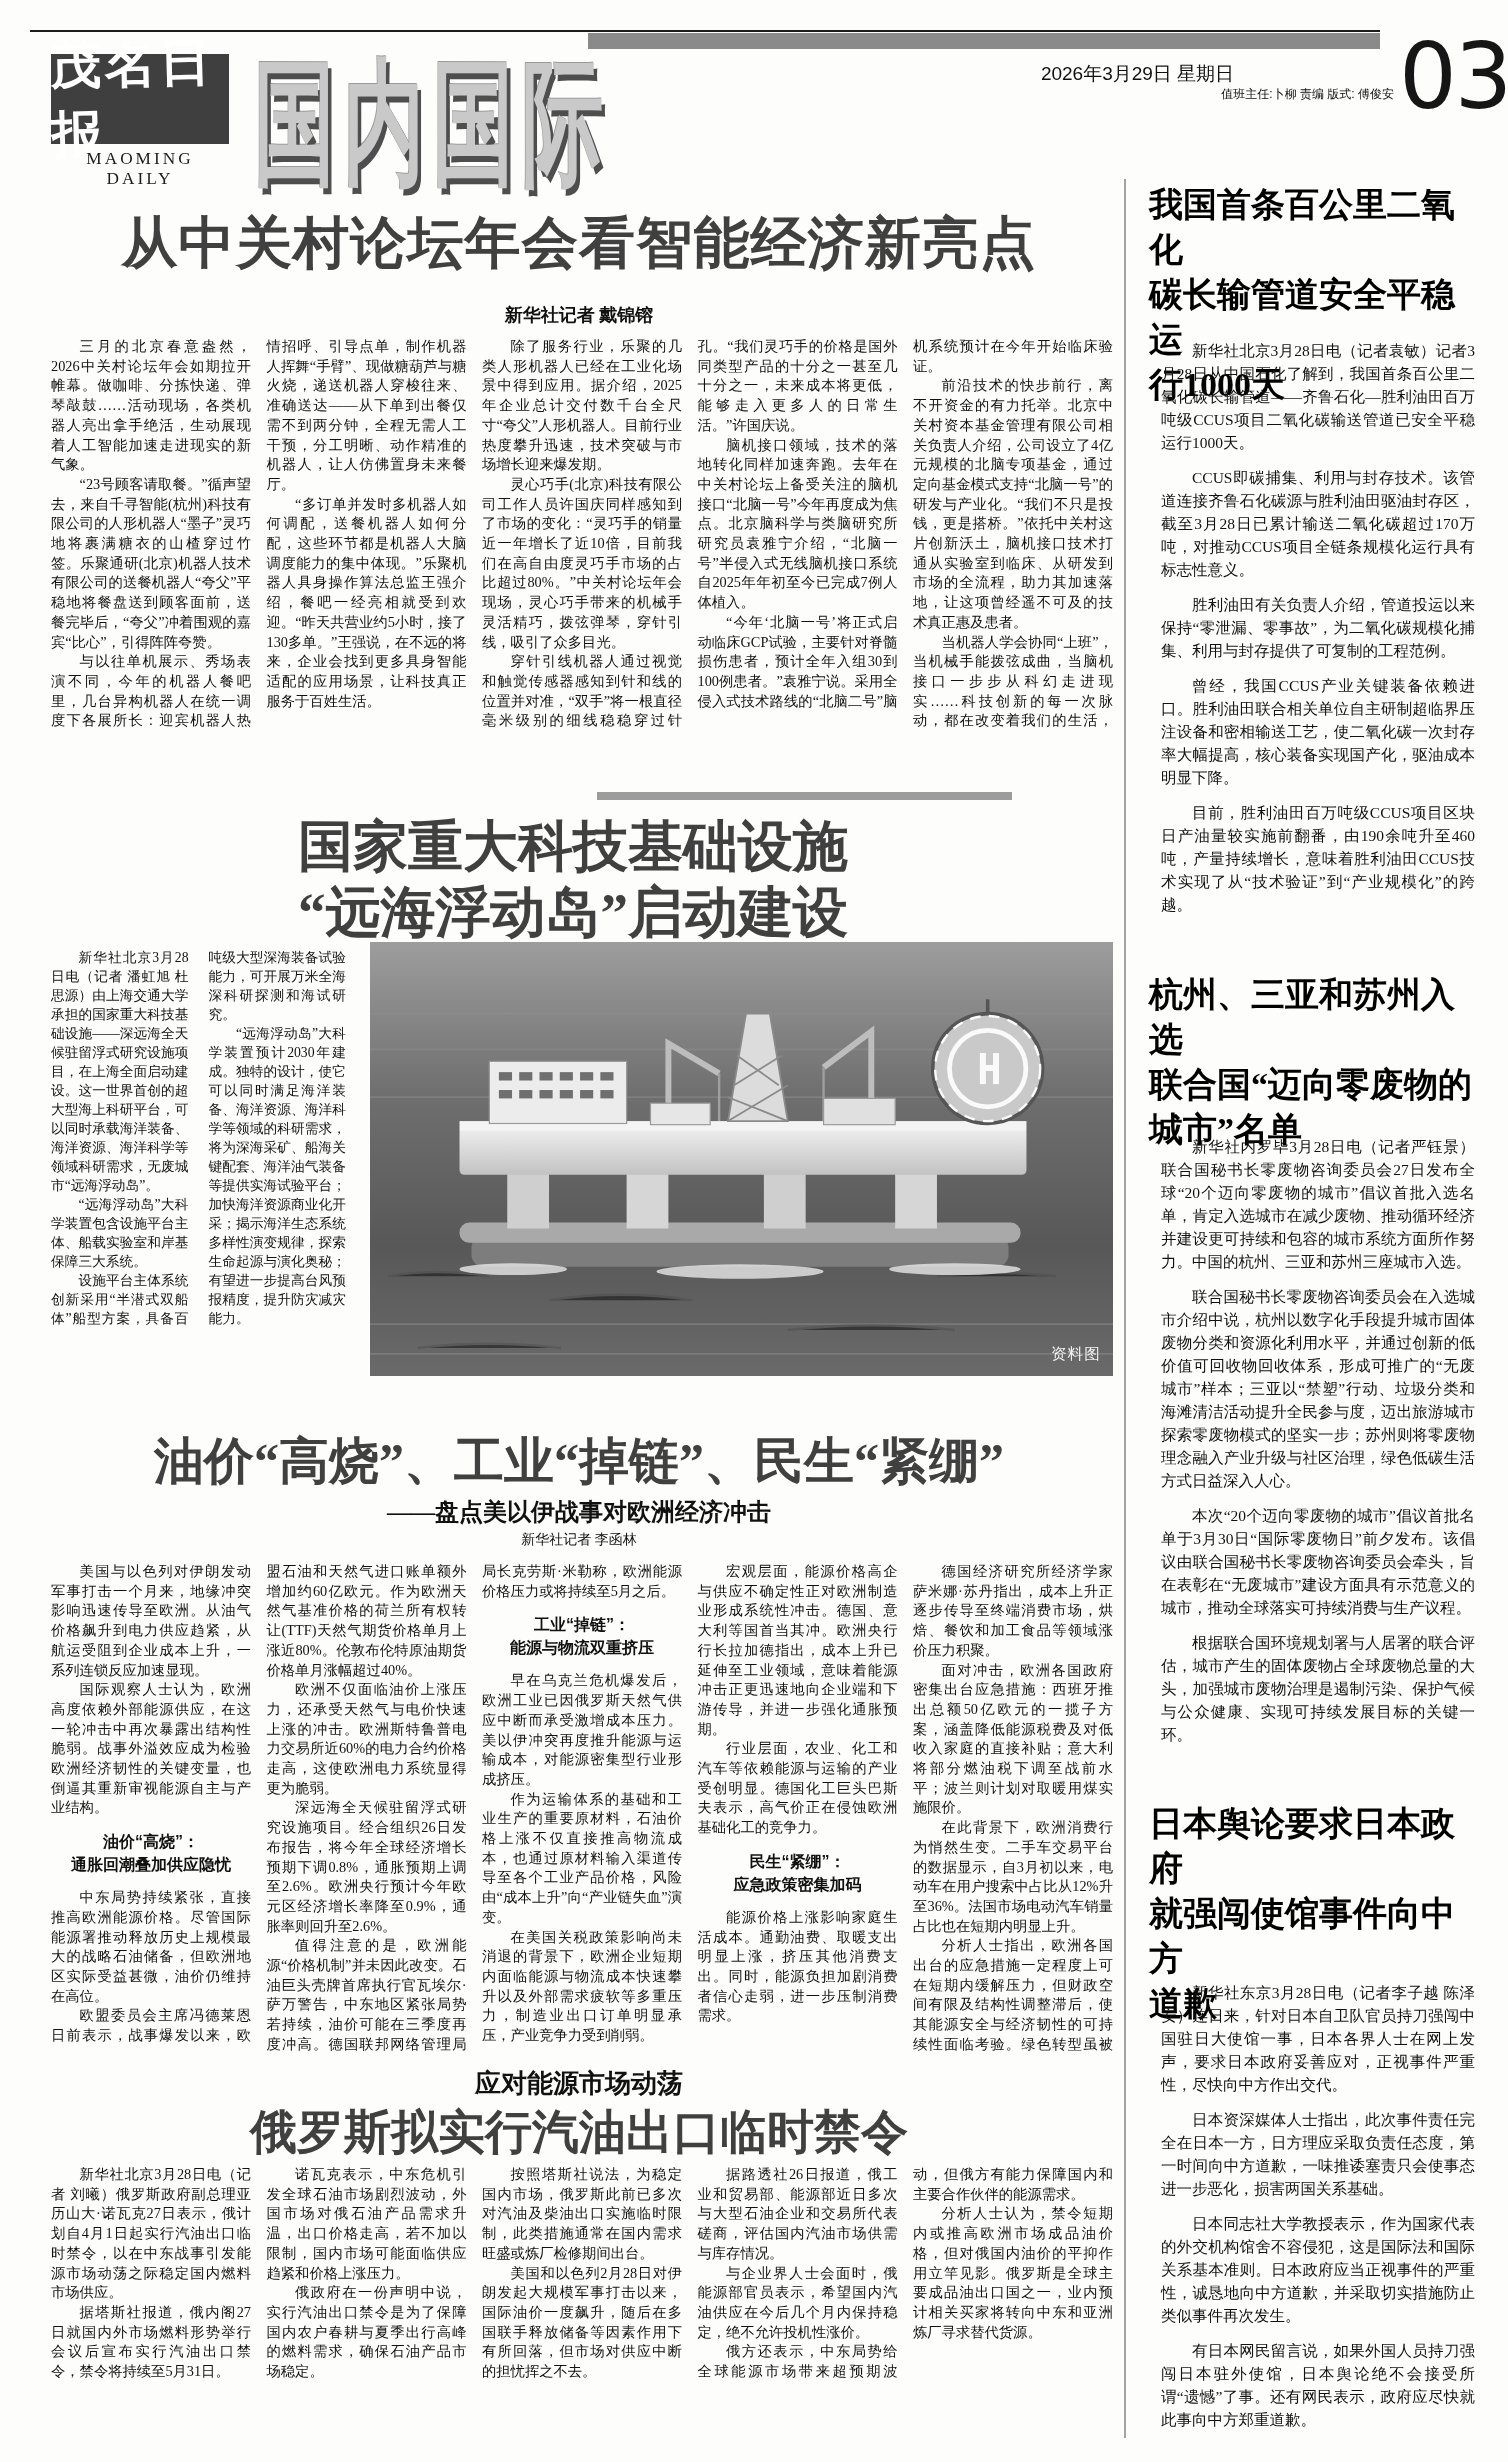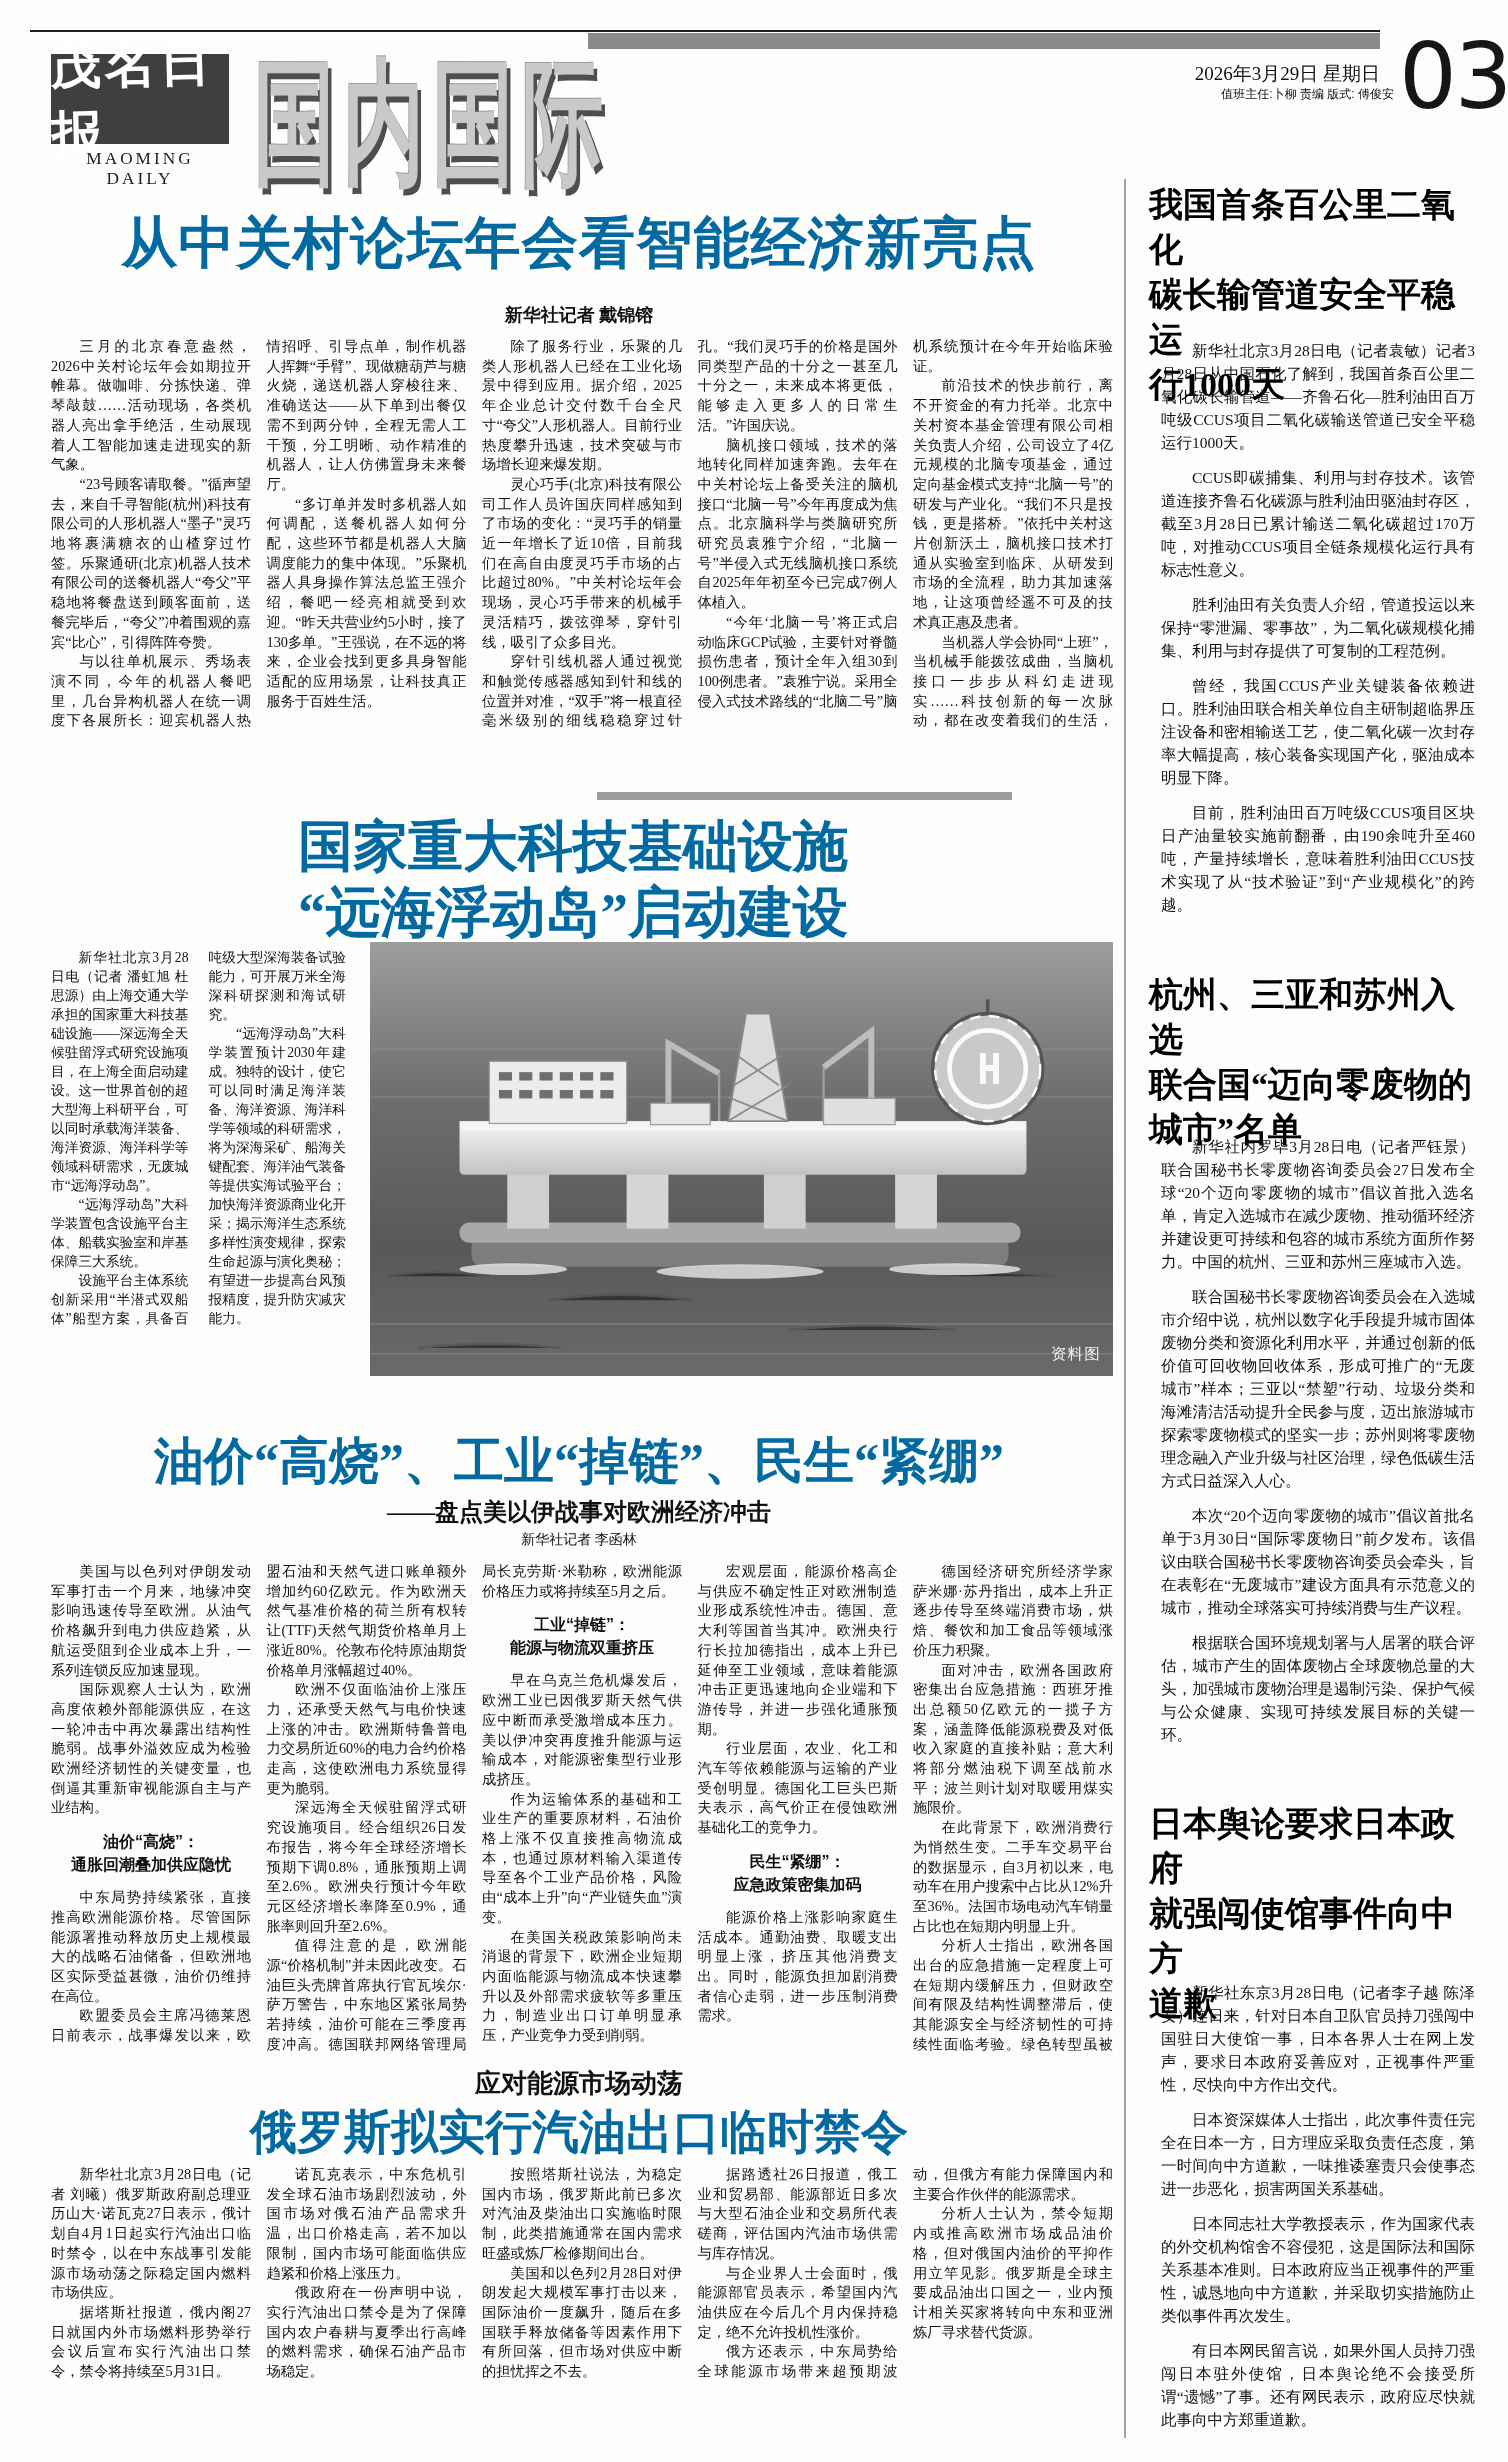--- a/index.html
+++ b/index.html
@@ -14,36 +14,36 @@
             display:flex;align-items:center;justify-content:center;}
   .logo-cn{color:#fff;font-size:51px;font-weight:bold;letter-spacing:3.6px;
            transform:rotate(-1.5deg);font-family:"Liberation Serif",serif;}
   .logo-en{left:51px;top:149px;width:178px;text-align:center;font-size:17.3px;
            letter-spacing:3px;color:#1d1d1d;font-family:"Liberation Serif",serif;}
   .section-title{left:254px;top:57px;font-size:81px;font-weight:bold;line-height:1;
            letter-spacing:8.4px;color:#c9c9c9;white-space:nowrap;
            text-shadow:3.6px 3.6px 0 #4e4e4e,-0.6px -0.6px 0 #9b9b9b;
            transform:scaleY(1.68);transform-origin:top left;
            font-family:"Liberation Serif",serif;}
-  .dateline1{left:895px;top:61px;width:485px;text-align:right;font-size:19px;
-             font-family:Liberation Serif, serif;color:#101010;}
+  .dateline1{left:895px;top:61px;width:485px;text-align:center;font-size:19px;
+             font-family:Liberation Sans, sans-serif;color:#101010;}
   .dateline2{left:850px;top:86px;width:544px;text-align:right;font-size:12px;
              font-family:"Liberation Sans",sans-serif;color:#101010;}
   .page-num{left:1399px;top:24px;font-size:91px;font-weight:500;color:#161616;
             font-family:"DejaVu Sans",sans-serif;letter-spacing:-2.4px;}
 
   .v-sep{left:1124px;top:179px;width:1.8px;height:2259px;background:#a2a2a2;}
 
   
   .body-cols{text-align:justify;}
   .body-cols p.para{margin:0;text-indent:2em;}
   .col-subhead{font-weight:bold;text-align:center;white-space:pre-line;
                margin:12px 0;font-size:16px;line-height:23px;
                font-family:Liberation Sans, sans-serif;}
-  .headline{font-weight:bold;text-align:center;color:#0369a1;
+  .headline{font-weight:bold;text-align:center;color:#404040;
             font-family:"Liberation Serif",serif;white-space:nowrap;}
 
   
   .a-title{left:45px;top:206px;width:1068px;font-size:56px;letter-spacing:1.2px;}
   .a-byline{left:45px;top:303px;width:1068px;text-align:center;font-size:18px;font-weight:bold;}
   .a-body{left:51px;top:337px;width:1062px;height:412px;column-count:5;column-gap:15.5px;
           font-size:14.3px;line-height:19.7px;overflow:hidden;}
 
   
   .b-decorbar{left:597px;top:792px;width:415px;height:7.8px;background:#9c9c9c;}

